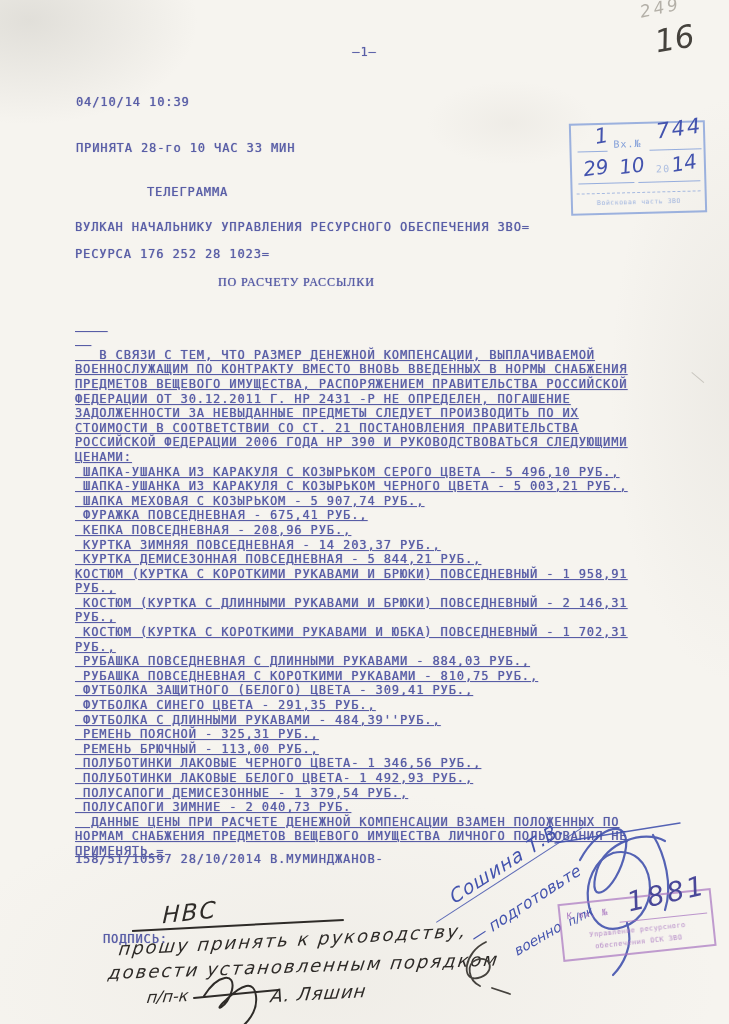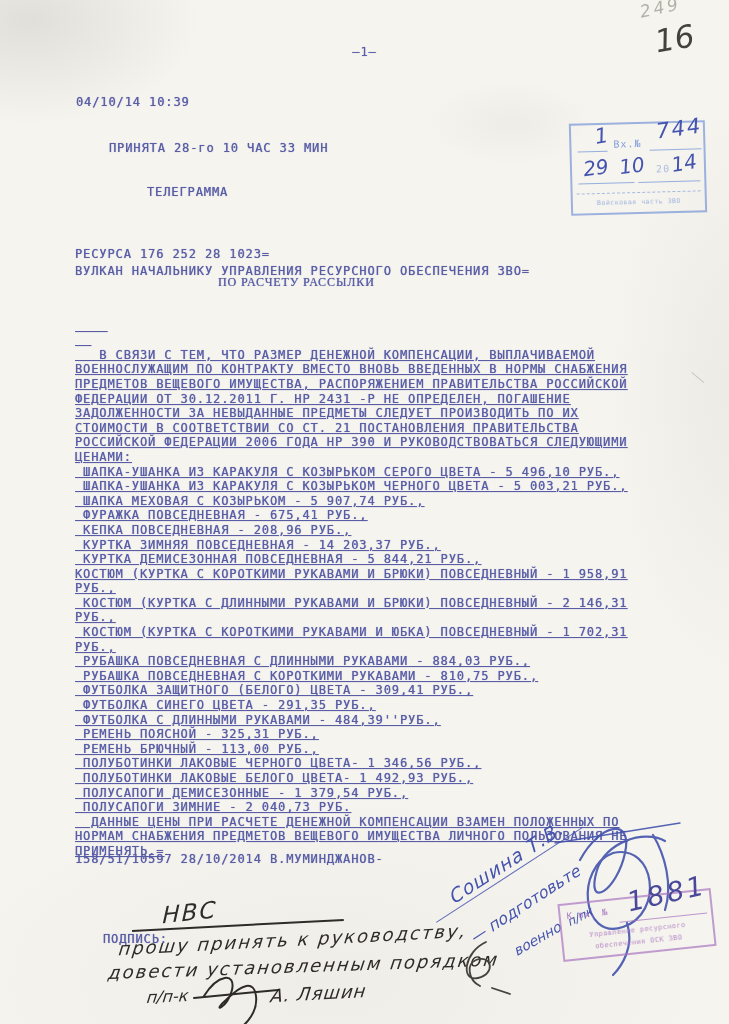--- a/index.html
+++ b/index.html
@@ -68,23 +68,23 @@
 </head>
 <body>
 
 <div class="page">
 
   <div class="hw hw-pencil" style="left:638px;top:2px;font-size:17px;transform:rotate(-12deg);letter-spacing:3px;">249</div>
   <div class="hw hw-black" style="left:652px;top:24px;font-size:31px;transform:rotate(-10deg);color:#45423d;">16</div>
 
   <div class="tw" style="left:0;top:45px;width:729px;text-align:center;">—1—</div>
   <div class="tw" style="left:76px;top:95px;">04/10/14 10:39</div>
-  <div class="tw" style="left:93px;top:141px;padding-left:16px;">ПРИНЯТА 28-го 10 ЧАС 33 МИН</div>
+  <div class="tw" style="left:60px;top:141px;padding-left:16px;">ПРИНЯТА 28-го 10 ЧАС 33 МИН</div>
   <div class="tw" style="left:147px;top:185px;">ТЕЛЕГРАММА</div>
-  <div class="tw" style="left:75px;top:220px;margin-top:44px;">ВУЛКАН НАЧАЛЬНИКУ УПРАВЛЕНИЯ РЕСУРСНОГО ОБЕСПЕЧЕНИЯ ЗВО=</div>
+  <div class="tw" style="left:75px;top:220px;">ВУЛКАН НАЧАЛЬНИКУ УПРАВЛЕНИЯ РЕСУРСНОГО ОБЕСПЕЧЕНИЯ ЗВО=</div>
   <div class="tw" style="left:75px;top:247px;">РЕСУРСА 176 252 28 1023=</div>
   <div class="tw" style="left:218px;top:275px;font-family:Liberation Serif, serif;">ПО РАСЧЕТУ РАССЫЛКИ</div>
 
   <div class="tw body-lines" style="left:75px;top:304px;width:600px;text-decoration:underline;">
     
   <div class="tline">   В СВЯЗИ С ТЕМ, ЧТО РАЗМЕР ДЕНЕЖНОЙ КОМПЕНСАЦИИ, ВЫПЛАЧИВАЕМОЙ</div><div class="tline">ВОЕННОСЛУЖАЩИМ ПО КОНТРАКТУ ВМЕСТО ВНОВЬ ВВЕДЕННЫХ В НОРМЫ СНАБЖЕНИЯ</div><div class="tline">ПРЕДМЕТОВ ВЕЩЕВОГО ИМУЩЕСТВА, РАСПОРЯЖЕНИЕМ ПРАВИТЕЛЬСТВА РОССИЙСКОЙ</div><div class="tline">ФЕДЕРАЦИИ ОТ 30.12.2011 Г. НР 2431 -Р НЕ ОПРЕДЕЛЕН, ПОГАШЕНИЕ</div><div class="tline">ЗАДОЛЖЕННОСТИ ЗА НЕВЫДАННЫЕ ПРЕДМЕТЫ СЛЕДУЕТ ПРОИЗВОДИТЬ ПО ИХ</div><div class="tline">СТОИМОСТИ В СООТВЕТСТВИИ СО СТ. 21 ПОСТАНОВЛЕНИЯ ПРАВИТЕЛЬСТВА</div><div class="tline">РОССИЙСКОЙ ФЕДЕРАЦИИ 2006 ГОДА НР 390 И РУКОВОДСТВОВАТЬСЯ СЛЕДУЮЩИМИ</div><div class="tline">ЦЕНАМИ:</div><div class="tline"> ШАПКА-УШАНКА ИЗ КАРАКУЛЯ С КОЗЫРЬКОМ СЕРОГО ЦВЕТА - 5 496,10 РУБ.,</div><div class="tline"> ШАПКА-УШАНКА ИЗ КАРАКУЛЯ С КОЗЫРЬКОМ ЧЕРНОГО ЦВЕТА - 5 003,21 РУБ.,</div><div class="tline"> ШАПКА МЕХОВАЯ С КОЗЫРЬКОМ - 5 907,74 РУБ.,</div><div class="tline"> ФУРАЖКА ПОВСЕДНЕВНАЯ - 675,41 РУБ.,</div><div class="tline"> КЕПКА ПОВСЕДНЕВНАЯ - 208,96 РУБ.,</div><div class="tline"> КУРТКА ЗИМНЯЯ ПОВСЕДНЕВНАЯ - 14 203,37 РУБ.,</div><div class="tline"> КУРТКА ДЕМИСЕЗОННАЯ ПОВСЕДНЕВНАЯ - 5 844,21 РУБ.,</div><div class="tline">КОСТЮМ (КУРТКА С КОРОТКИМИ РУКАВАМИ И БРЮКИ) ПОВСЕДНЕВНЫЙ - 1 958,91</div><div class="tline">РУБ.,</div><div class="tline"> КОСТЮМ (КУРТКА С ДЛИННЫМИ РУКАВАМИ И БРЮКИ) ПОВСЕДНЕВНЫЙ - 2 146,31</div><div class="tline">РУБ.,</div><div class="tline"> КОСТЮМ (КУРТКА С КОРОТКИМИ РУКАВАМИ И ЮБКА) ПОВСЕДНЕВНЫЙ - 1 702,31</div><div class="tline">РУБ.,</div><div class="tline"> РУБАШКА ПОВСЕДНЕВНАЯ С ДЛИННЫМИ РУКАВАМИ - 884,03 РУБ.,</div><div class="tline"> РУБАШКА ПОВСЕДНЕВНАЯ С КОРОТКИМИ РУКАВАМИ - 810,75 РУБ.,</div><div class="tline"> ФУТБОЛКА ЗАЩИТНОГО (БЕЛОГО) ЦВЕТА - 309,41 РУБ.,</div><div class="tline"> ФУТБОЛКА СИНЕГО ЦВЕТА - 291,35 РУБ.,</div><div class="tline"> ФУТБОЛКА С ДЛИННЫМИ РУКАВАМИ - 484,39''РУБ.,</div><div class="tline"> РЕМЕНЬ ПОЯСНОЙ - 325,31 РУБ.,</div><div class="tline"> РЕМЕНЬ БРЮЧНЫЙ - 113,00 РУБ.,</div><div class="tline"> ПОЛУБОТИНКИ ЛАКОВЫЕ ЧЕРНОГО ЦВЕТА- 1 346,56 РУБ.,</div><div class="tline"> ПОЛУБОТИНКИ ЛАКОВЫЕ БЕЛОГО ЦВЕТА- 1 492,93 РУБ.,</div><div class="tline"> ПОЛУСАПОГИ ДЕМИСЕЗОННЫЕ - 1 379,54 РУБ.,</div><div class="tline"> ПОЛУСАПОГИ ЗИМНИЕ - 2 040,73 РУБ.</div><div class="tline">  ДАННЫЕ ЦЕНЫ ПРИ РАСЧЕТЕ ДЕНЕЖНОЙ КОМПЕНСАЦИИ ВЗАМЕН ПОЛОЖЕННЫХ ПО</div><div class="tline">НОРМАМ СНАБЖЕНИЯ ПРЕДМЕТОВ ВЕЩЕВОГО ИМУЩЕСТВА ЛИЧНОГО ПОЛЬЗОВАНИЯ НЕ</div><div class="tline">ПРИМЕНЯТЬ.=</div></div>
 
   <div class="tw" style="left:75px;top:852px;">158/51/10597 28/10/2014 В.МУМИНДЖАНОВ-</div>
   <div class="tw" style="left:75px;top:932px;margin-left:28px;">ПОДПИСЬ:</div>
 

